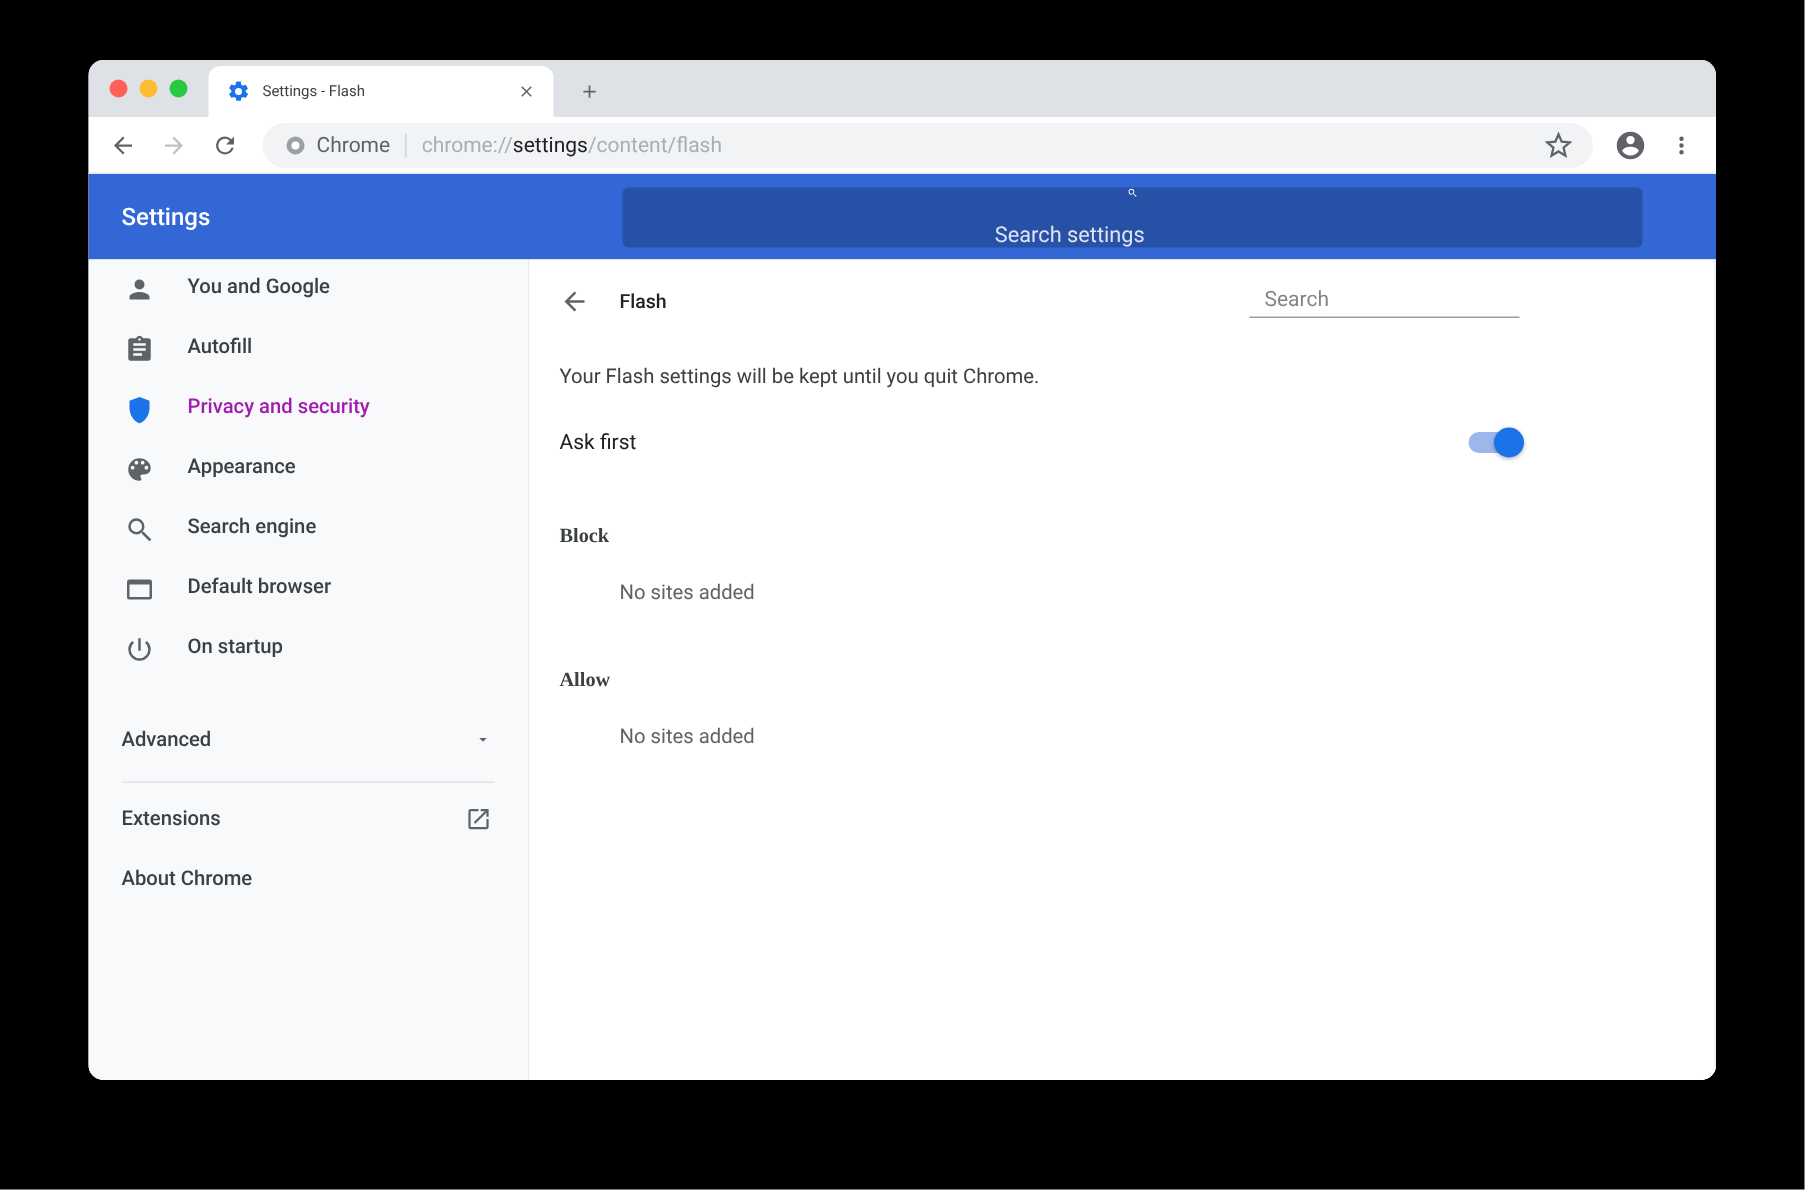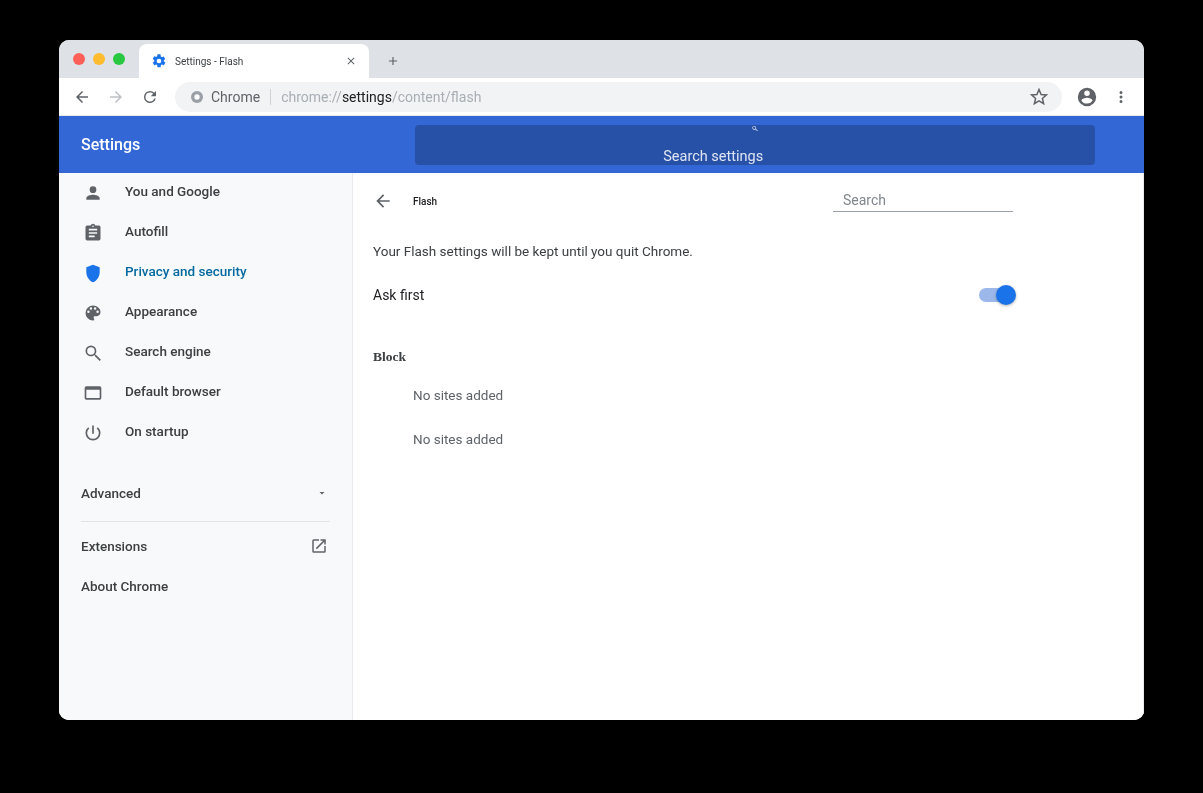--- a/index.html
+++ b/index.html
@@ -130,21 +130,21 @@
   }
   .nav-item {
     display:flex; align-items:flex-start;
     height:40px;
     padding:0 24px;
     gap:22px;
     color:#3c4043;
     cursor:pointer;
     font-weight:500;
   }
-  .nav-item.active { color:#0369a1; }
+  .nav-item.active { color:#a21caf; }
   .nav-item .nicon { width:20px; display:flex; justify-content:center; color:#5f6368;}
   .nav-item.active .nicon { color:#1a73e8; }
 
   .advanced-row {
     display:flex; align-items:center; justify-content:space-between;
     padding: 0 24px 0 22px; height:48px;
     color:#3c4043; font-size:13.5px; font-weight:500;
     cursor:pointer;
     margin-top: 6px;
   }
@@ -158,21 +158,21 @@
   
   .main { flex:1; background:#fff; border-right:1px solid #e8eaed; padding-bottom:30px;}
   .main-inner { max-width: 680px; width:680px; }
   .page-header {
     display:flex; align-items:center;
     height:56px;
     padding: 0 20px;
     gap: 20px;
   }
   .page-header .back { color:#5f6368; cursor:pointer; }
-  .page-header .ptitle { font-size:10px; color:#202124; font-weight:500;}
+  .page-header .ptitle { font-size:13px; color:#202124; font-weight:500;}
   .page-header .spacer { flex:1; }
   .page-search { display:flex; align-items:center; gap:10px; border-bottom:1px solid #9aa0a6; padding-bottom:2px; width:180px;}
   .page-search input { border:none; outline:none; font-size:14px; flex:1; color:#202124;}
   .page-search input::placeholder { color:#80868b; }
 
   .notice { font-size:13.5px; color:#3c4043; padding: 14px 20px 22px 20px;}
   .toggle-row { display:flex; align-items:center; justify-content:space-between; padding: 6px 20px 18px 20px; font-size:14px; color:#202124;}
   .switch {
     width:34px; height:14px; background:#9cb8ea; border-radius:7px; position:relative;
   }
@@ -375,18 +375,19 @@
         <div class="notice">Your Flash settings will be kept until you quit Chrome.</div>
 
         <div class="toggle-row">
           <span>Ask first</span>
           <div class="switch"></div>
         </div>
 
         <div class="section-title">Block</div>
         <div class="empty-row">No sites added</div>
 
+        <div class="section-title">Allow</div>
         <div class="empty-row">No sites added</div>
       </div>
     </div>
 
   </div>
 </div>
 
 </body></html>

